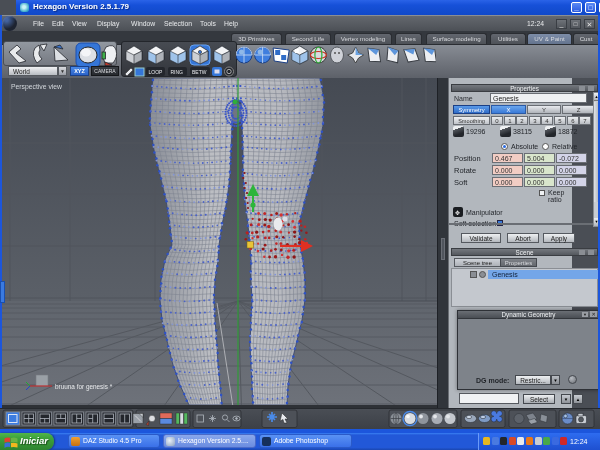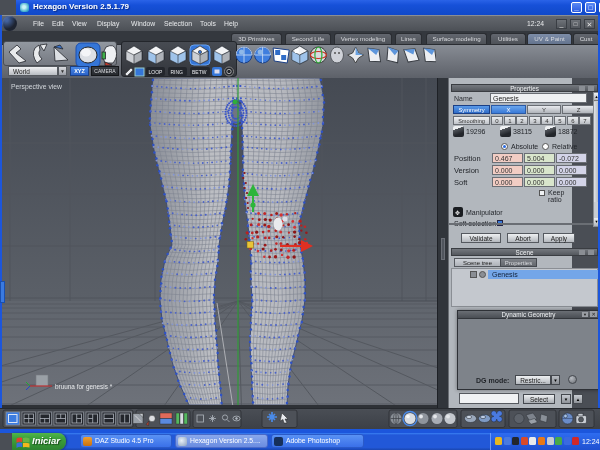--- a/index.html
+++ b/index.html
@@ -1477,21 +1477,21 @@
 
  <span class="abs" style="left:52px;top:65px;width:7px;height:7px;border-radius:50%;background:#fff;border:1px solid #555;"></span>
  <span class="abs" style="left:54px;top:67px;width:3px;height:3px;border-radius:50%;background:#2a6ae0;"></span>
  <span class="abs" style="left:62px;top:65px;font-size:7px;color:#23262b;">Absolute</span>
  <span class="abs" style="left:93px;top:65px;width:7px;height:7px;border-radius:50%;background:#fff;border:1px solid #555;"></span>
  <span class="abs" style="left:103px;top:65px;font-size:7px;color:#23262b;">Relative</span>
  <span class="abs" style="left:5px;top:76px;font-size:7.5px;color:#23262b;">Position</span>
  <div class="abs" style="left:43px;top:75px;width:31px;height:10px;background:#f2cdc4;border:1px solid #6a6e74;font-size:7px;color:#333;padding-left:2px;line-height:9px;">0.467</div>
  <div class="abs" style="left:75px;top:75px;width:31px;height:10px;background:#d9e6cc;border:1px solid #6a6e74;font-size:7px;color:#333;padding-left:2px;line-height:9px;">5.004</div>
  <div class="abs" style="left:107px;top:75px;width:31px;height:10px;background:#d3d4e8;border:1px solid #6a6e74;font-size:7px;color:#333;padding-left:2px;line-height:9px;">-0.072</div>
- <span class="abs" style="left:5px;top:88px;font-size:7.5px;color:#23262b;">Version</span>
+ <span class="abs" style="left:5px;top:88px;font-size:7.5px;color:#23262b;">Rotate</span>
  <div class="abs" style="left:43px;top:87px;width:31px;height:10px;background:#f2cdc4;border:1px solid #6a6e74;font-size:7px;color:#333;padding-left:2px;line-height:9px;">0.000</div>
  <div class="abs" style="left:75px;top:87px;width:31px;height:10px;background:#d9e6cc;border:1px solid #6a6e74;font-size:7px;color:#333;padding-left:2px;line-height:9px;">0.000</div>
  <div class="abs" style="left:107px;top:87px;width:31px;height:10px;background:#d3d4e8;border:1px solid #6a6e74;font-size:7px;color:#333;padding-left:2px;line-height:9px;">0.000</div>
  <span class="abs" style="left:5px;top:100px;font-size:7.5px;color:#23262b;">Soft</span>
  <div class="abs" style="left:43px;top:99px;width:31px;height:10px;background:#f2cdc4;border:1px solid #6a6e74;font-size:7px;color:#333;padding-left:2px;line-height:9px;">0.000</div>
  <div class="abs" style="left:75px;top:99px;width:31px;height:10px;background:#d9e6cc;border:1px solid #6a6e74;font-size:7px;color:#333;padding-left:2px;line-height:9px;">0.000</div>
  <div class="abs" style="left:107px;top:99px;width:31px;height:10px;background:#d3d4e8;border:1px solid #6a6e74;font-size:7px;color:#333;padding-left:2px;line-height:9px;">0.000</div>
 
  <span class="abs" style="left:90px;top:112px;width:6px;height:6px;background:#f0f2f4;border:1px solid #555;"></span>
  <span class="abs" style="left:99px;top:111px;font-size:7px;color:#23262b;">Keep ratio</span>
@@ -1635,21 +1635,21 @@
         <path d="M562,9.5 h11" stroke="#2c3c5c"></path>
         <circle cx="565.5" cy="7" r="1.8" fill="#a8c4e8"></circle>
 <rect x="576" y="6.5" width="10.5" height="8" rx="1.5" fill="#c8ccd2"></rect>
         <circle cx="581" cy="10.5" r="2.5" fill="#55595f"></circle>
         <rect x="578" y="4.5" width="5" height="2.5" fill="#c8ccd2"></rect>
 </g>
     </svg></div>
 
 <div class="abs" style="left:0;top:429px;width:600px;height:4px;background:#1c56dc;"></div>
 
-<div class="abs" style="left:0;top:433px;width:522px;height:17px;background:linear-gradient(#3a80f4 0%,#2258d8 12%,#2258d8 85%,#1a46b0 100%);margin-left:12px;">
+<div class="abs" style="left:0;top:433px;width:522px;height:17px;background:linear-gradient(#3a80f4 0%,#2258d8 12%,#2258d8 85%,#1a46b0 100%);">
  <div class="abs" style="left:0;top:0;width:54px;height:17px;background:linear-gradient(#52b54a 0%,#3da23c 30%,#2e8430 100%);border-radius:0 8px 8px 0;box-shadow:1px 0 2px rgba(0,0,0,0.4);">
    <span class="abs" style="left:4px;top:2px;"><svg width="14" height="13" viewBox="0 0 14 13">
 <path d="M0.5,2.6 Q3,0.8 6.2,1.8 L6.2,6 Q3,5 0.5,6.8 Z" fill="#e33f2e"></path>
 <path d="M7,2 Q10,1 13.5,2.4 L13.5,6.6 Q10,5.4 7,6.2 Z" fill="#68b345"></path>
 <path d="M0.5,7.6 Q3,5.9 6.2,6.9 L6.2,11 Q3,10.2 0.5,11.9 Z" fill="#3a6fd8"></path>
 <path d="M7,7 Q10,6.2 13.5,7.4 L13.5,11.6 Q10,10.4 7,11.3 Z" fill="#f2b71e"></path>
 </svg></span>
    <span class="abs" style="left:20px;top:2px;font-size:9.5px;font-weight:bold;font-style:italic;color:#fff;text-shadow:1px 1px 1px #1a4a1a;">Iniciar</span>
  </div>
  <div class="abs" style="left:68px;top:1px;width:92px;height:14px;background:linear-gradient(#5a92f4,#3a70e8);border-radius:3px;border:1px solid #2a5ac8;">

